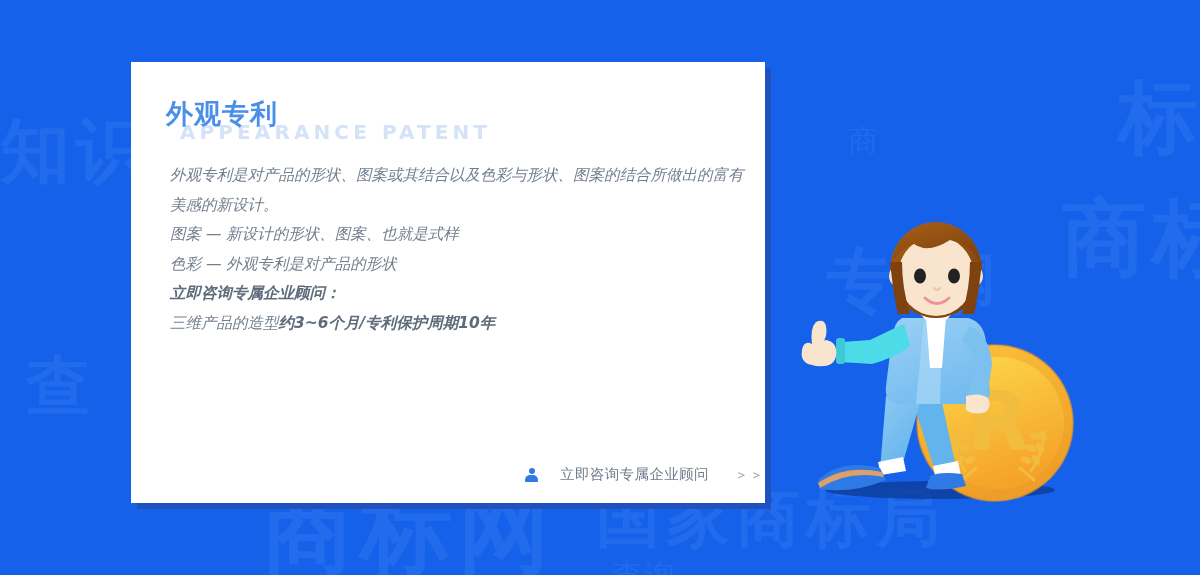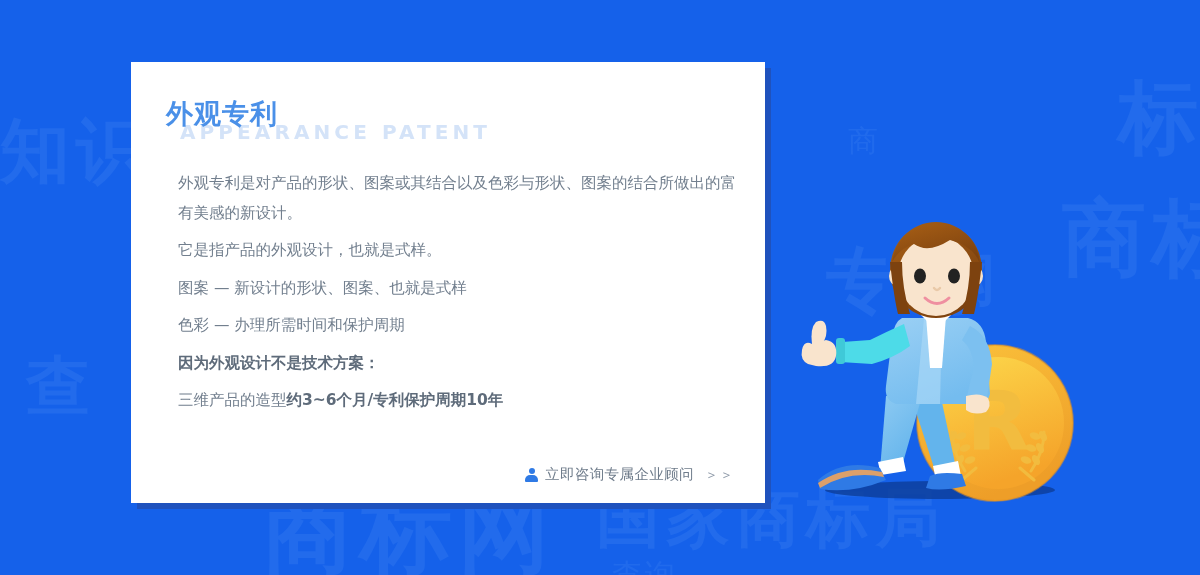--- a/index.html
+++ b/index.html
@@ -110,36 +110,37 @@
   .body-copy {
     position: absolute;
     left: 39px;
     top: 99px;
     width: 575px;
     font-size: 15.5px;
     color: #727f8e;
     line-height: 29.5px;
   }
   .body-copy p {
-    margin: 8px;
+    margin: 0;
+    font-style: italic;
   }
   .body-copy p.bold,
   .body-copy .bold-run {
     font-weight: bold;
     color: #5e6b7a;
   }
 
   
   .cta {
     position: absolute;
     left: 394px;
     top: 403px;
     display: flex;
     align-items: center;
-    gap: 7px;
+    gap: 22px;
     cursor: pointer;
   }
   .cta-icon {
     width: 13px;
     height: 14px;
     position: relative;
     flex: 0 0 auto;
   }
   .cta-icon::before {
     content: "";
@@ -211,24 +212,23 @@
 
   <div class="card">
 
     <div class="heading-block">
       <div class="title-en">APPEARANCE PATENT</div>
       <div class="title-cn">外观专利</div>
     </div>
 
     <div class="body-copy">
       <p>外观专利是对产品的形状、图案或其结合以及色彩与形状、图案的结合所做出的富有美感的新设计。</p>
-      <p>它是指产品的外观设计，也就是式样。</p>
       <p>图案 — 新设计的形状、图案、也就是式样</p>
-      <p>色彩 — 办理所需时间和保护周期</p>
-      <p class="bold">因为外观设计不是技术方案：</p>
+      <p>色彩 — 外观专利是对产品的形状</p>
+      <p class="bold">立即咨询专属企业顾问：</p>
       <p><span>三维产品的造型</span><span class="bold-run">约3~6个月/专利保护周期10年</span></p>
     </div>
 
     <div class="cta">
       <span class="cta-icon"></span>
       <span class="cta-text">立即咨询专属企业顾问</span>
       <span class="cta-arrows">＞＞</span>
     </div>
 
   </div>

